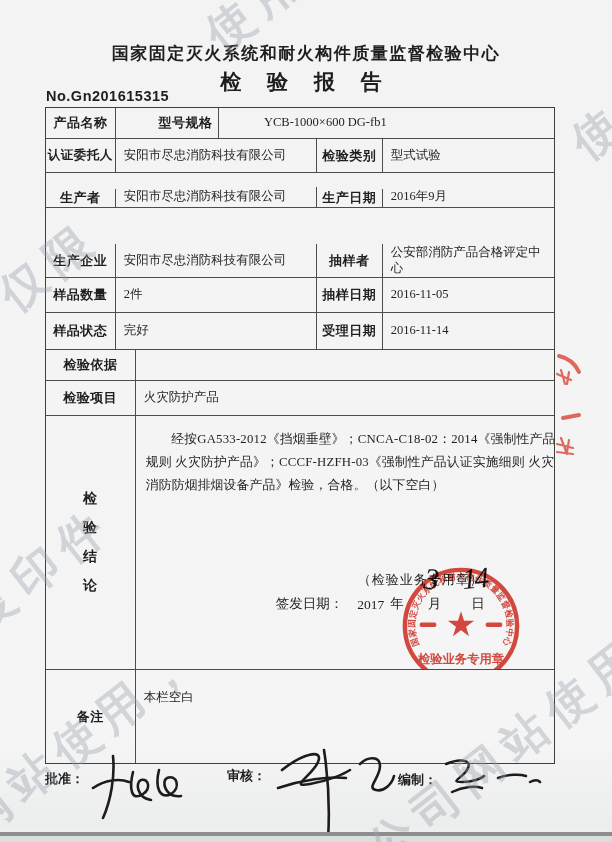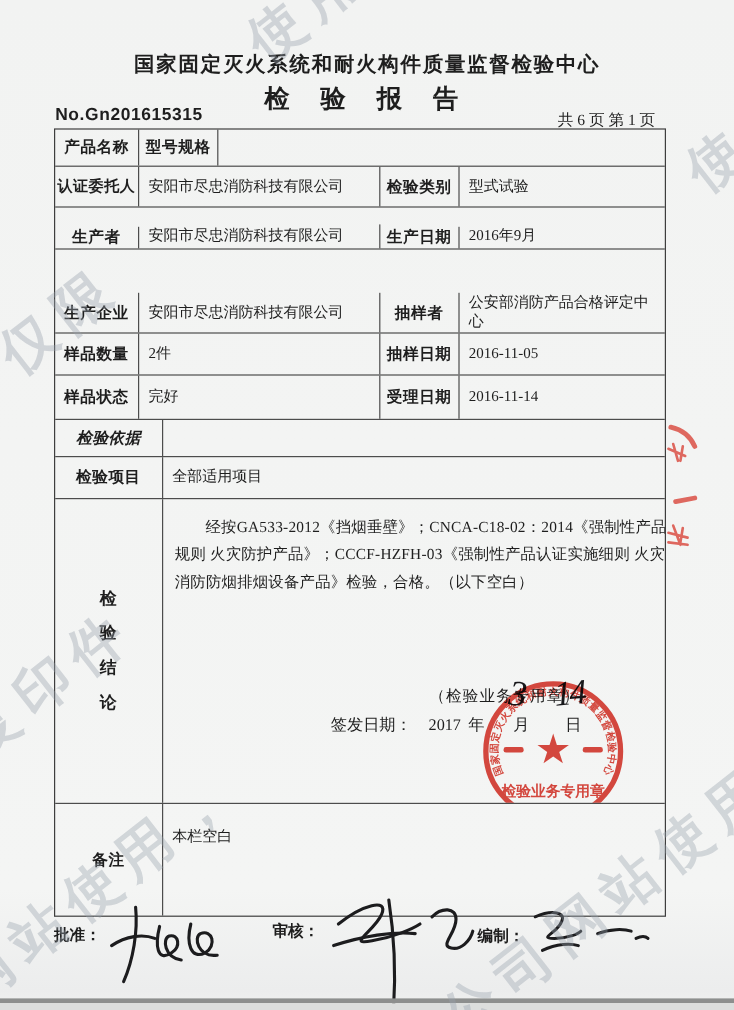--- a/index.html
+++ b/index.html
@@ -20,21 +20,21 @@
   .val{font-family:"Liberation Serif",serif;font-size:12.5px;padding:2px 8px;line-height:1.25;}
   .vborder{border-right:1px solid #4c4c4c;}
   .w-l1{width:70px;} .w-v1{width:202px;} .w-l2{width:66px;} .w-v2{width:172px;}
   .w-lwide{width:90px;} .w-vwide{width:420px;}
   
   .conc-lbl{flex-direction:column;justify-content:center;gap:11px;font-size:14px;}
   .conc-val{position:relative;align-items:flex-start;padding:12px 10px 0 10px;display:block;}
   .conc-line{font-family:"Liberation Serif",serif;font-size:12.8px;line-height:23px;letter-spacing:.2px;white-space:nowrap;}
   .indent{text-indent:2em;}
   .seal-note{position:absolute;left:222px;top:155px;font-family:"Liberation Serif",serif;font-size:13px;letter-spacing:1px;}
-  .issue-line{position:absolute;left:140px;top:179px;font-family:"Liberation Serif",serif;font-size:13.5px;display:flex;align-items:center;}
+  .issue-line{position:absolute;left:140px;top:179px;font-family:"Liberation Serif",serif;font-size:13.5px;display:flex;align-items:flex-end;}
   .issue-line .sp1{width:14px;} .issue-line .sp2{width:24px;} .issue-line .sp3{width:30px;}
   .hand{position:absolute;font-family:"Liberation Serif",serif;font-style:italic;color:#17171a;}
   .hand-m{left:288px;top:146px;font-size:30px;transform:rotate(6deg);}
   .hand-d{left:326px;top:146px;font-size:29px;transform:rotate(-5deg);letter-spacing:-2px;}
   
   .rem-val{align-items:flex-start;padding-top:4px;margin-top:16px;}
   
   .stamp{position:absolute;left:261px;top:146px;width:128px;height:128px;mix-blend-mode:multiply;opacity:.88;}
   
   .edge-marks{position:absolute;left:551px;top:352px;width:40px;height:120px;opacity:.8;}
@@ -55,27 +55,27 @@
   <div class="wm" style="left:6px;top:270px;">仅限</div>
   <div class="wm" style="left:212px;top:10px;">使用</div>
   <div class="wm" style="left:-26px;top:590px;">复印件</div>
   <div class="wm" style="left:-30px;top:795px;">网站使用，</div>
   <div class="wm" style="left:330px;top:858px;">本公司网站使用</div>
   <div class="wm" style="left:578px;top:118px;">使</div>
 
   <div class="org">国家固定灭火系统和耐火构件质量监督检验中心</div>
   <div class="title">检 验 报 告</div>
   <div class="repno">No.Gn201615315</div>
-  <div class="pageinfo">共 6 页  第 1 页</div>
 
   <div class="tbl">
 
-    <div class="trow" style="height:31px;">
+    <div class="trow" style="height:31px;gap:37px;">
       <div class="cell lbl w-l1">产品名称</div>
       <div class="cell lbl w-l2">型号规格</div>
+      <div class="cell val w-v2">YCB-1000×600 DG-fb1</div>
     </div>
     <div class="trow" style="height:34px;">
       <div class="cell lbl w-l1" style="font-size:12.5px;">认证委托人</div>
       <div class="cell val vborder w-v1">安阳市尽忠消防科技有限公司</div>
       <div class="cell lbl w-l2">检验类别</div>
       <div class="cell val w-v2">型式试验</div>
     </div>
     <div class="trow" style="height:35px;align-items:flex-end;">
       <div class="cell lbl w-l1">生产者</div>
       <div class="cell val vborder w-v1">安阳市尽忠消防科技有限公司</div>
@@ -94,26 +94,26 @@
       <div class="cell lbl w-l2">抽样日期</div>
       <div class="cell val w-v2">2016-11-05</div>
     </div>
     <div class="trow" style="height:37px;">
       <div class="cell lbl w-l1">样品状态</div>
       <div class="cell val vborder w-v1">完好</div>
       <div class="cell lbl w-l2">受理日期</div>
       <div class="cell val w-v2">2016-11-14</div>
     </div>
 
-    <div class="trow" style="height:31px;font-style:italic;">
+    <div class="trow" style="height:31px;">
       <div class="cell lbl w-lwide">检验依据</div>
     </div>
     <div class="trow" style="height:35px;">
       <div class="cell lbl w-lwide">检验项目</div>
-      <div class="cell val w-vwide">全部适用项目</div>
+      <div class="cell val w-vwide">火灾防护产品</div>
     </div>
 
     <div class="trow" style="height:254px;">
       <div class="cell lbl w-lwide conc-lbl">
         <span>检</span>
         <span>验</span>
         <span>结</span>
         <span>论</span>
       </div>
       <div class="cell w-vwide conc-val">

